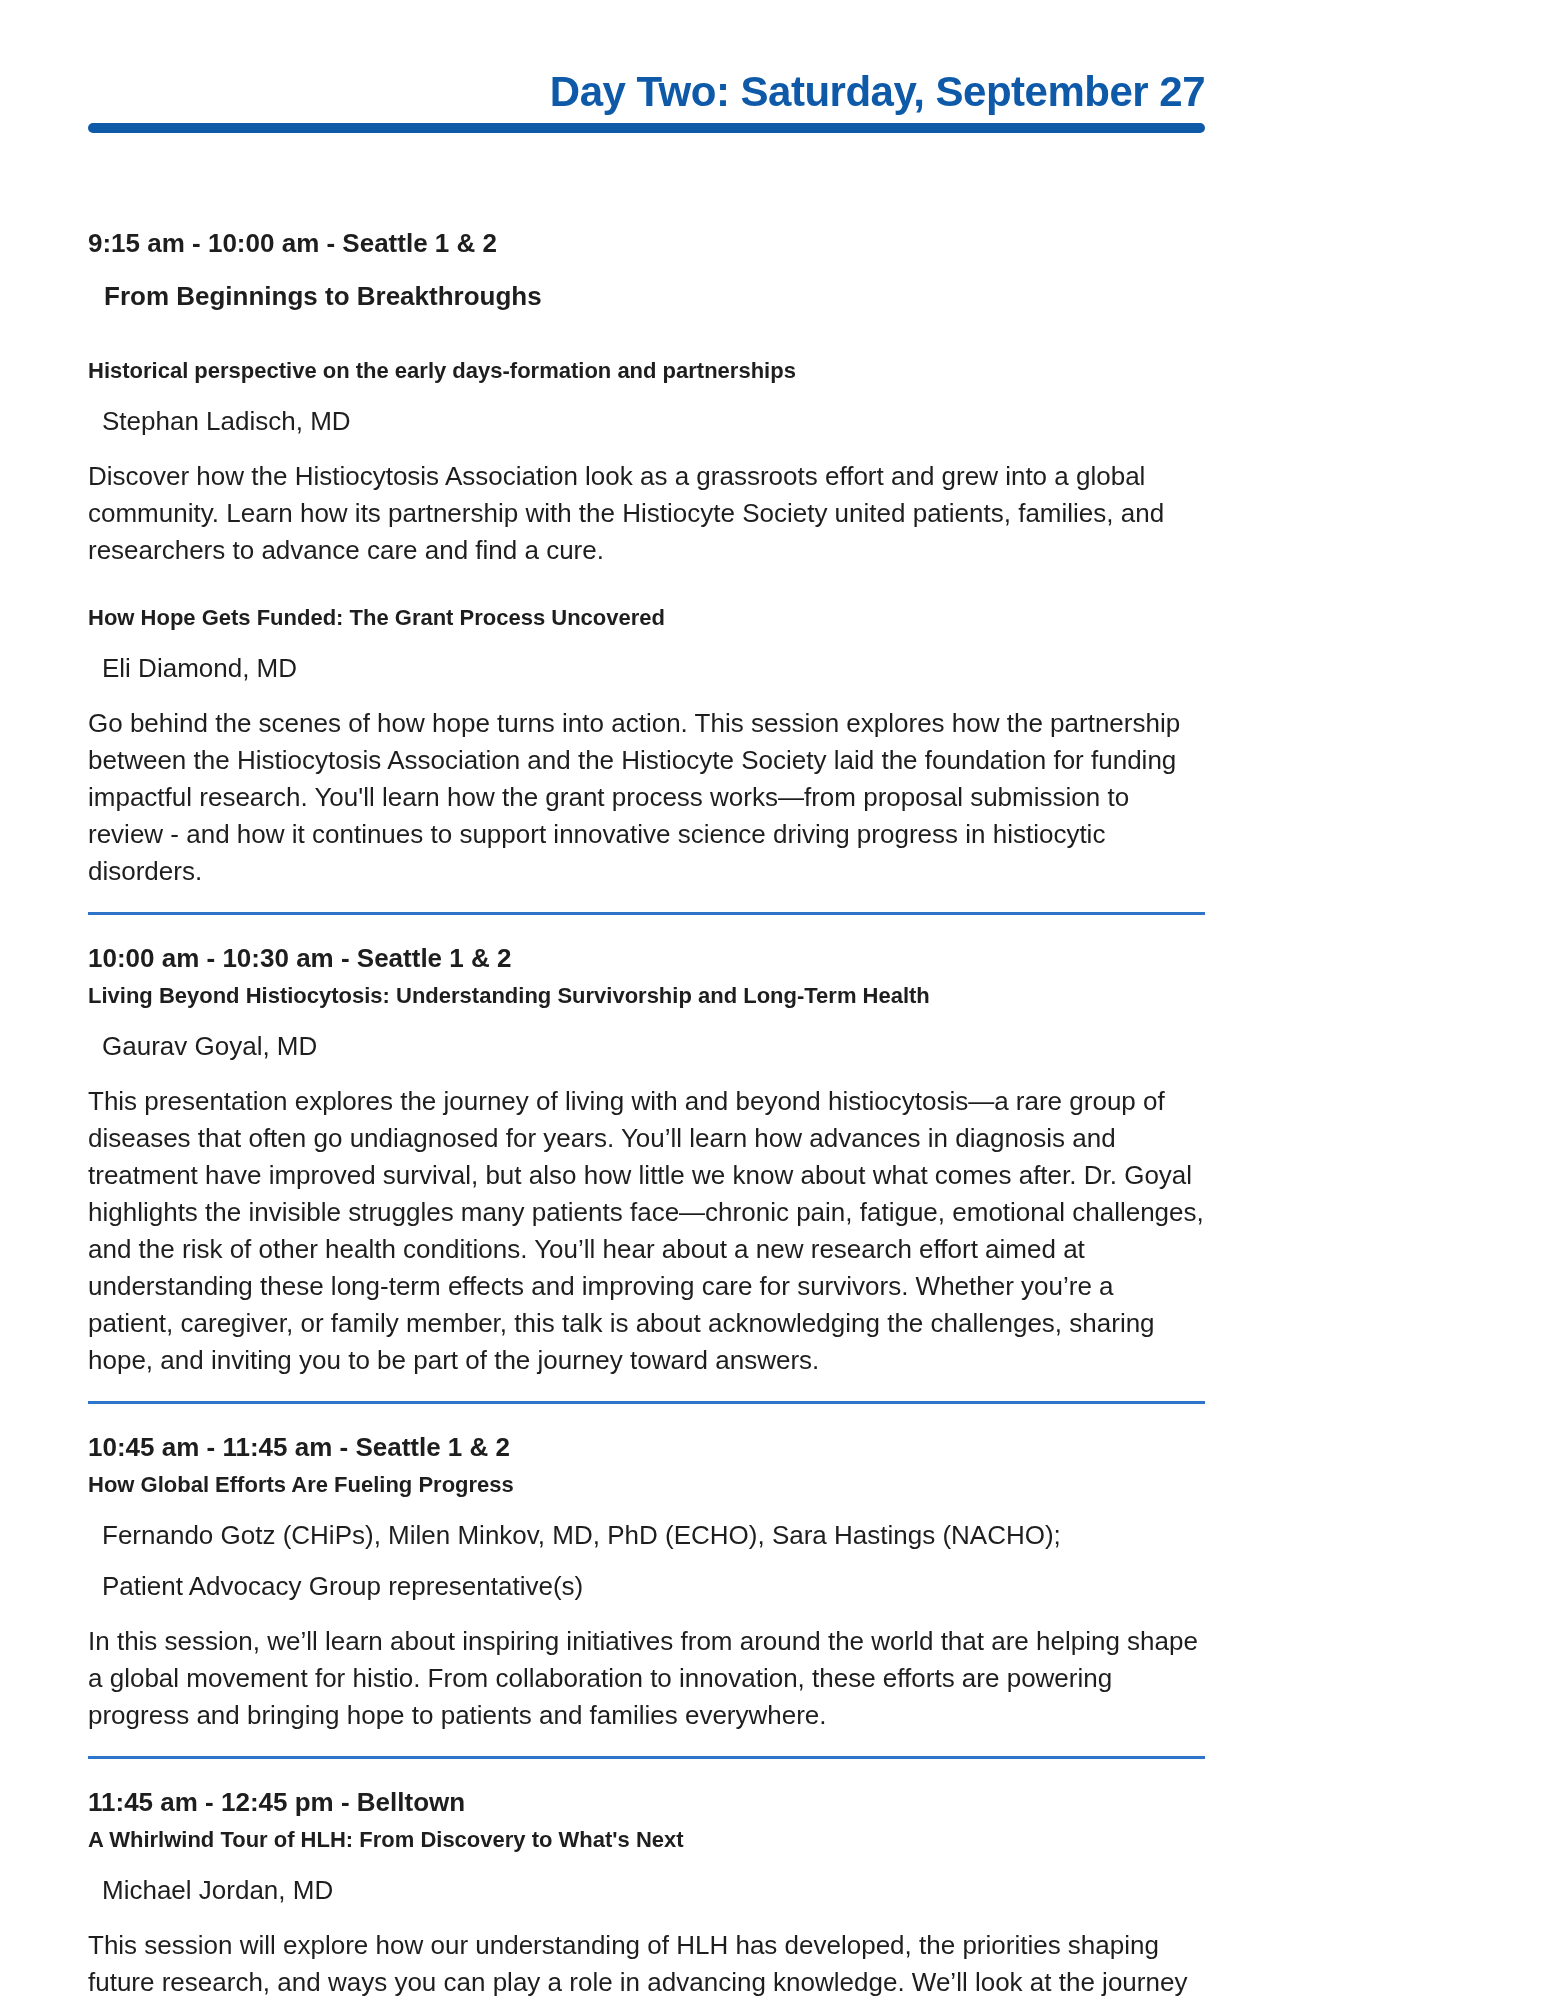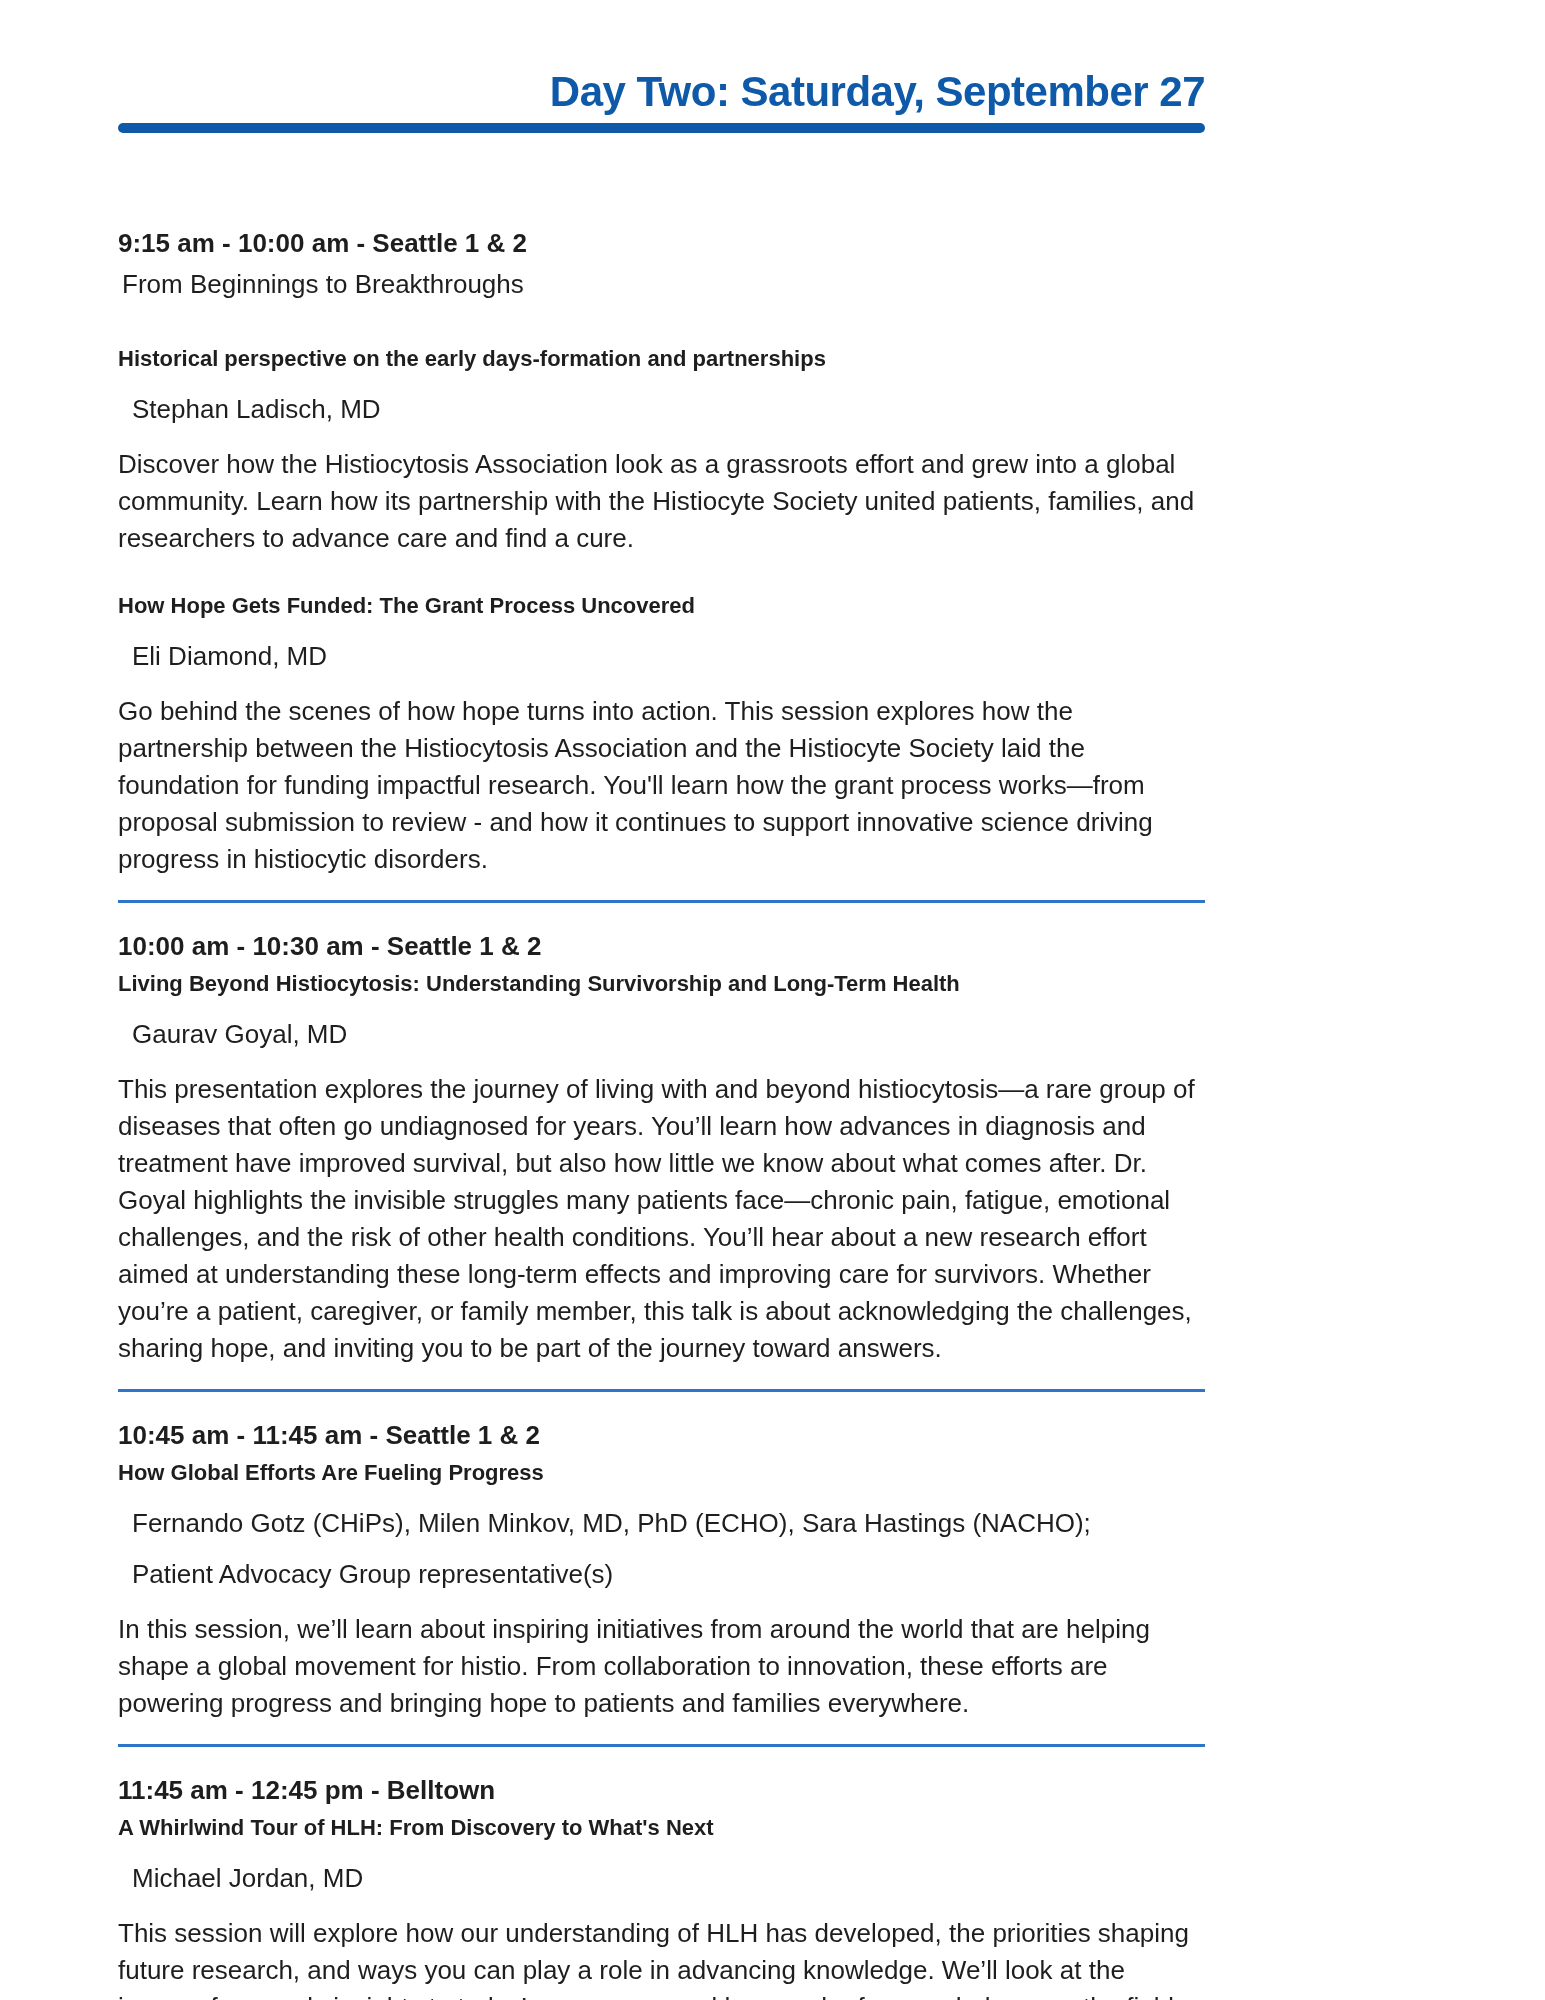--- a/index.html
+++ b/index.html
@@ -11,21 +11,21 @@
     width: 1545px;
     height: 2000px;
     font-family: "Liberation Sans", sans-serif;
     color: #1e1e1e;
     -webkit-font-smoothing: antialiased;
   }
   .page {
     box-sizing: border-box;
     width: 1365px;
     height: 2000px;
-    padding: 70px 160px 0 118px;
+    padding: 70px 160px 0 88px;
     overflow: hidden;
   }
   
   .page-header { text-align: right; }
   .page-title {
     margin: 0;
     font-size: 42px;
     line-height: 1.05;
     font-weight: bold;
     letter-spacing: -0.5px;
@@ -39,24 +39,24 @@
   }
   
   .program { margin-top: 92px; }
   .meta {
     margin: 0;
     font-size: 26px;
     line-height: 37px;
     font-weight: bold;
   }
   .session-title {
-    margin: 4px;
+    margin: 16px;
     font-size: 26px;
     line-height: 37px;
-    font-weight: normal;
+    font-weight: bold;
   }
   .talk { margin-top: 30px; }
   .talk.first-after-session { margin-top: 37px; }
   .talk-title {
     margin: 0;
     font-size: 22px;
     line-height: 37px;
     font-weight: bold;
   }
   .speaker {

